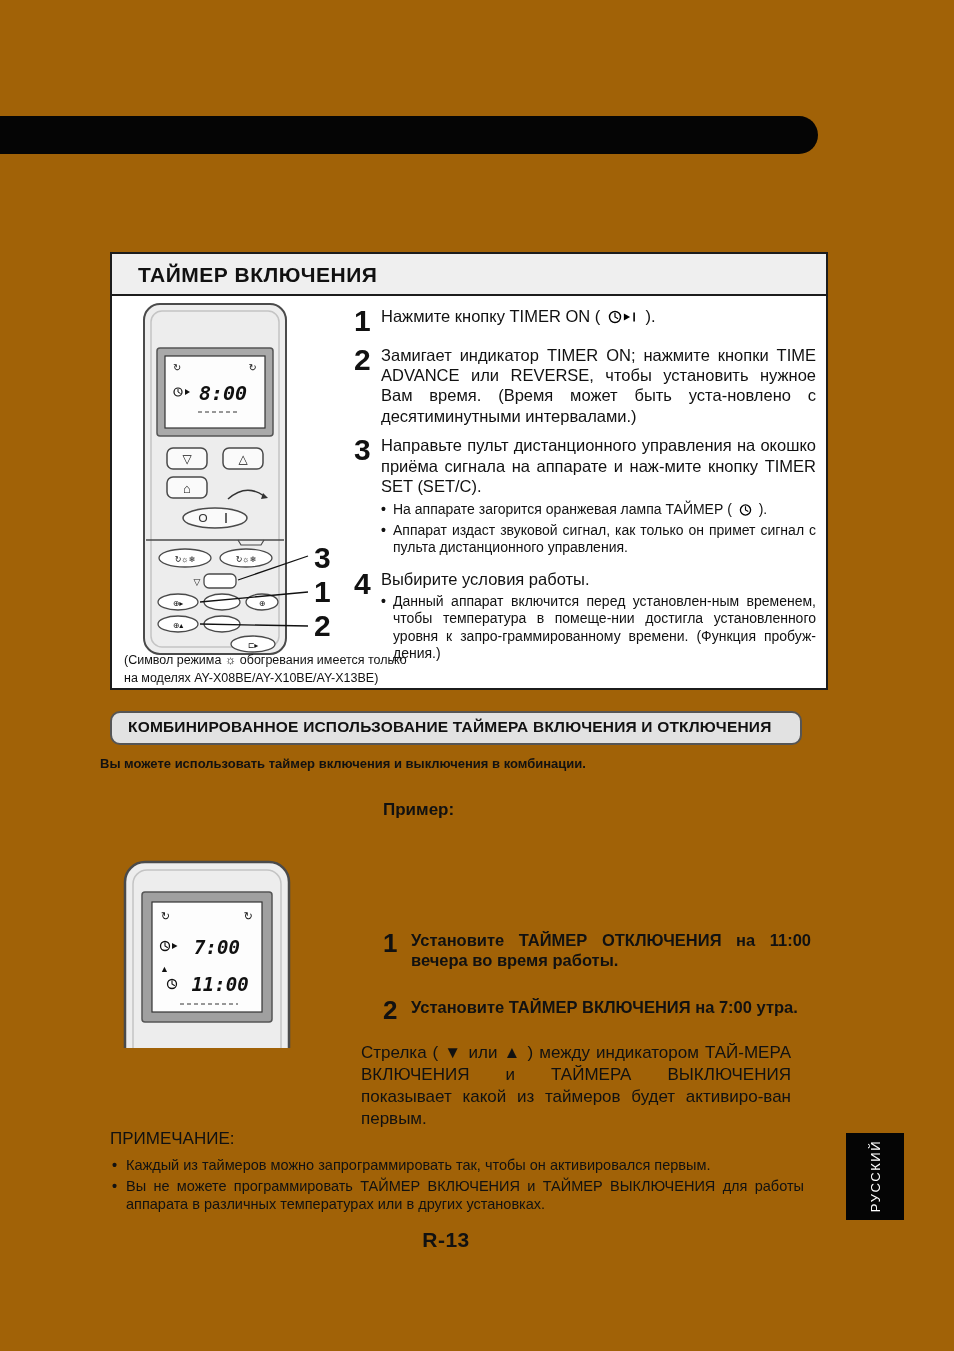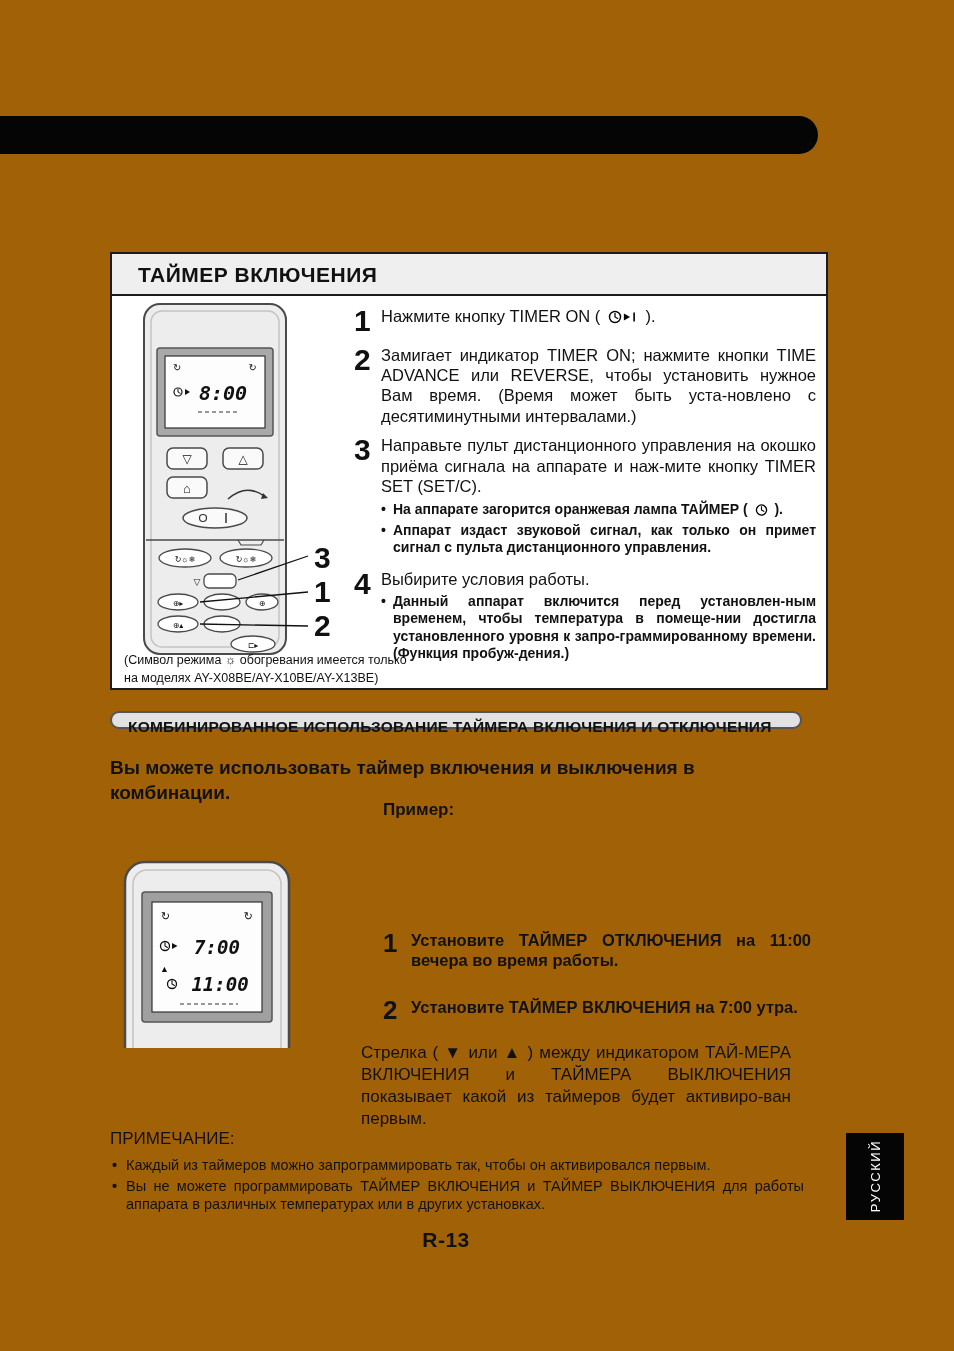--- a/index.html
+++ b/index.html
@@ -12,30 +12,30 @@
   .topbar{position:absolute;left:0;top:116px;width:818px;height:38px;background:#050505;border-radius:0 20px 20px 0;}
 
   
   .section-box{position:absolute;left:110px;top:252px;width:714px;height:434px;border:2px solid #1c1c1c;background:#fff;}
   .section-title{background:#efefef;border-bottom:2px solid #1c1c1c;padding:9px 10px 7px 26px;font-size:21px;font-weight:bold;letter-spacing:.5px;}
   .remote-wrap{position:absolute;left:28px;top:48px;width:230px;height:360px;}
   .steps-col{position:absolute;left:242px;top:52px;width:462px;}
   .step{display:flex;margin-bottom:9px;}
   .step .num{flex:0 0 27px;font-size:30px;font-weight:bold;line-height:.95;padding-top:1px;}
   .step .body{flex:1;font-size:16.5px;line-height:1.24;text-align:justify;}
-  .bullets{margin-top:4px;font-weight:bold;}
+  .bullets{margin-top:4px;}
   .bullet{display:flex;font-size:14px;line-height:1.22;text-align:justify;margin-bottom:4px;}
   .bullet::before{content:"•";flex:0 0 12px;font-weight:bold;}
   .caption{position:absolute;left:12px;top:398px;width:360px;font-size:12.5px;line-height:1.4;}
   .ico{vertical-align:-3px;margin:0 2px;}
 
   
-  .banner{position:absolute;left:110px;top:711px;width:692px;height:18px;background:#e2e2e2;border:2px solid #555;border-radius:10px;
+  .banner{position:absolute;left:110px;top:711px;width:692px;height:34px;background:#e2e2e2;border:2px solid #555;border-radius:10px;
           font-size:15.5px;font-weight:bold;line-height:28px;padding-left:16px;box-sizing:border-box;letter-spacing:.2px;}
-  .intro{position:absolute;left:110px;top:756px;width:612px;font-size:19px;font-weight:bold;line-height:1.3;}
+  .intro{position:absolute;left:100px;top:756px;width:612px;font-size:13px;font-weight:bold;line-height:1.3;}
   .remote2-wrap{position:absolute;left:120px;top:858px;width:185px;height:190px;}
   .example{position:absolute;left:383px;top:799px;width:432px;font-size:17px;line-height:1.28;}
   .example .label{font-weight:bold;}
   .example .text{text-align:justify;}
   .steps2{position:absolute;left:383px;top:930px;width:432px;}
   .steps2 .step{margin-bottom:26px;}
   .steps2 .num{flex:0 0 28px;font-size:26px;}
   .steps2 .body{font-size:16.5px;max-width:400px;font-weight:bold;}
   .arrow-note{position:absolute;left:361px;top:1042px;width:430px;font-size:17px;line-height:1.3;text-align:justify;}
 

